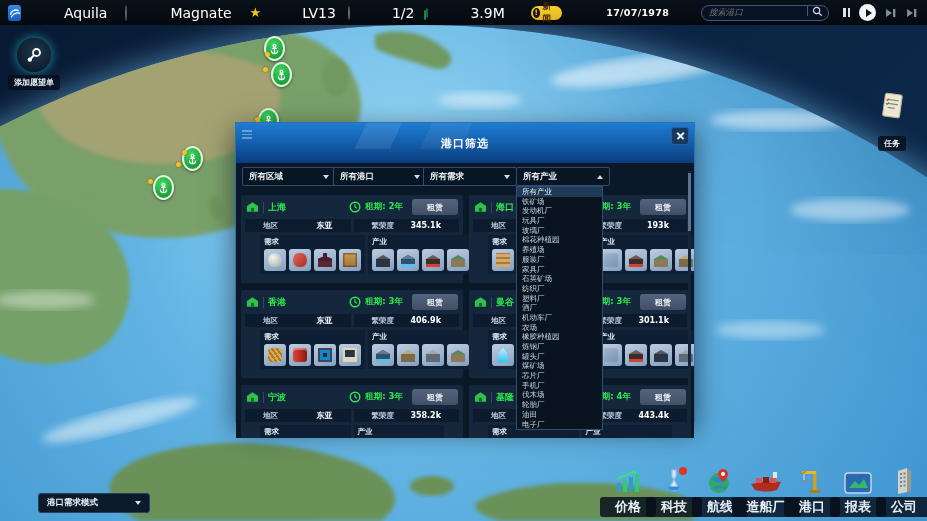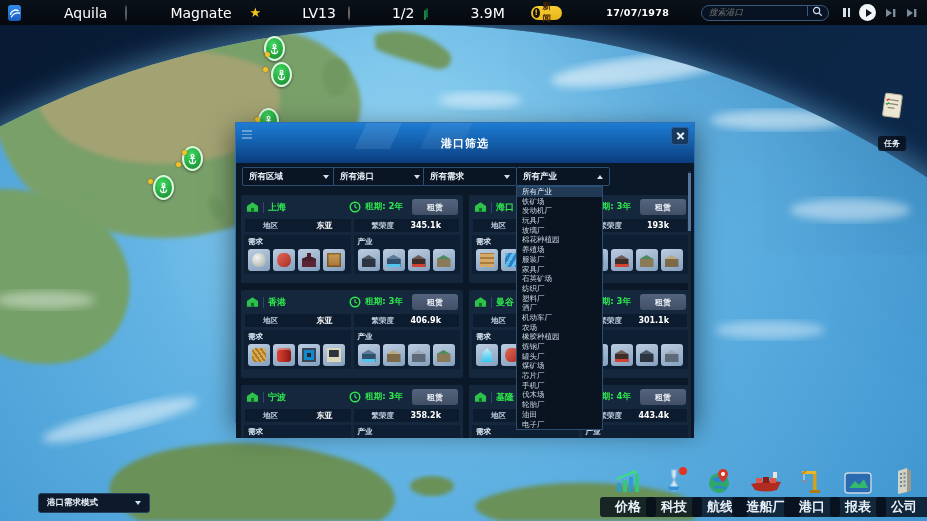--- a/index.html
+++ b/index.html
@@ -94,21 +94,21 @@
   .vl{width:1px;height:11px;background:#2b4866;}
   .pname{font-size:9px;font-weight:bold;color:#2ee84e;}
   .clk{margin-left:auto;}
   .lease{font-size:8.5px;font-weight:bold;color:#2ee84e;white-space:nowrap;}
   .rent{margin-left:5px;width:46px;height:16px;border-radius:3px;background:linear-gradient(#55647e,#414f66);
     display:flex;align-items:center;justify-content:center;font-size:8px;font-weight:bold;color:#eef2f8;}
   .c-stats{display:flex;gap:3px;margin:1px 4px;}
   .stat{flex:1;height:13px;background:#0d1b2e;display:flex;align-items:center;justify-content:space-between;padding:0 18px;}
   .sl{font-size:7.5px;color:#b9c9da;font-weight:bold;}
   .sv{font-size:8px;color:#fff;font-weight:bold;}
-  .c-goods{display:flex;gap:3px;margin:3px 3px 0;}
+  .c-goods{display:flex;gap:3px;margin:3px 19px 0;}
   .goods{flex:1;background:#0e1e33;padding:2px 4px 3px;}
   .gl{font-size:7.5px;font-weight:bold;color:#dce8f4;}
   .tiles{display:flex;gap:3px;margin-top:2px;}
   .tile{width:22px;height:22px;border-radius:3px;background:linear-gradient(160deg,#bccde0,#84a0bf);
     display:flex;align-items:center;justify-content:center;}
   .gi{width:14px;height:14px;}
   .ic-garlic{background:radial-gradient(circle at 35% 32%,#f4f4ee,#b4bab6 75%);border-radius:52% 52% 46% 46%;}
   .ic-beef{background:linear-gradient(135deg,#e4685а,#a62e22);background:linear-gradient(135deg,#e4685a,#a62e22);border-radius:45%/58%;}
   .ic-wine{background:linear-gradient(#481f2c 0 55%,#5a2636 55%),linear-gradient(#481f2c,#481f2c);background-color:#481f2c;
     clip-path:polygon(36% 0,64% 0,64% 26%,100% 42%,100% 100%,0 100%,0 42%,36% 26%);}
@@ -254,20 +254,30 @@
         </svg>
       <svg width="15" height="15" viewBox="0 0 16 16">
           <circle cx="8" cy="8" r="3.2" fill="none" stroke="#eef3f8" stroke-width="2"></circle>
           <g stroke="#eef3f8" stroke-width="2">
             <path d="M8 1v2.4M8 12.6V15M1 8h2.4M12.6 8H15M3 3l1.7 1.7M11.3 11.3L13 13M13 3l-1.7 1.7M4.7 11.3L3 13"></path>
           </g>
         </svg>
     </div>
   </div>
 
+  <div class="steamhud">
+    <div class="steamcircle">
+      <svg width="20" height="20" viewBox="0 0 24 24">
+          <circle cx="15" cy="9" r="4.2" fill="none" stroke="#fff" stroke-width="2.2"></circle>
+          <circle cx="7" cy="17.5" r="2.6" fill="#fff"></circle>
+          <path d="M7 17.5 L12.2 12" stroke="#fff" stroke-width="2.4"></path>
+        </svg>
+    </div>
+    <div class="hudlabel">添加愿望单</div>
+  </div>
 
 
   <div class="taskhud">
     <svg width="24" height="28" viewBox="0 0 24 28">
       <rect x="4" y="2" width="17" height="23" rx="2" transform="rotate(8 12 13)" fill="#ece6d2" stroke="#b8b09a"></rect>
       <g transform="rotate(8 12 13)">
           <path d="M8 8h10M8 12h10M8 16h7" stroke="#8a8676" stroke-width="1.2"></path>
           <path d="M6 8l1 1 1.5-2" stroke="#d23a2a" stroke-width="1.2" fill="none"></path>
           <path d="M6 12l1 1 1.5-2" stroke="#2a9a48" stroke-width="1.2" fill="none"></path>
         </g>

